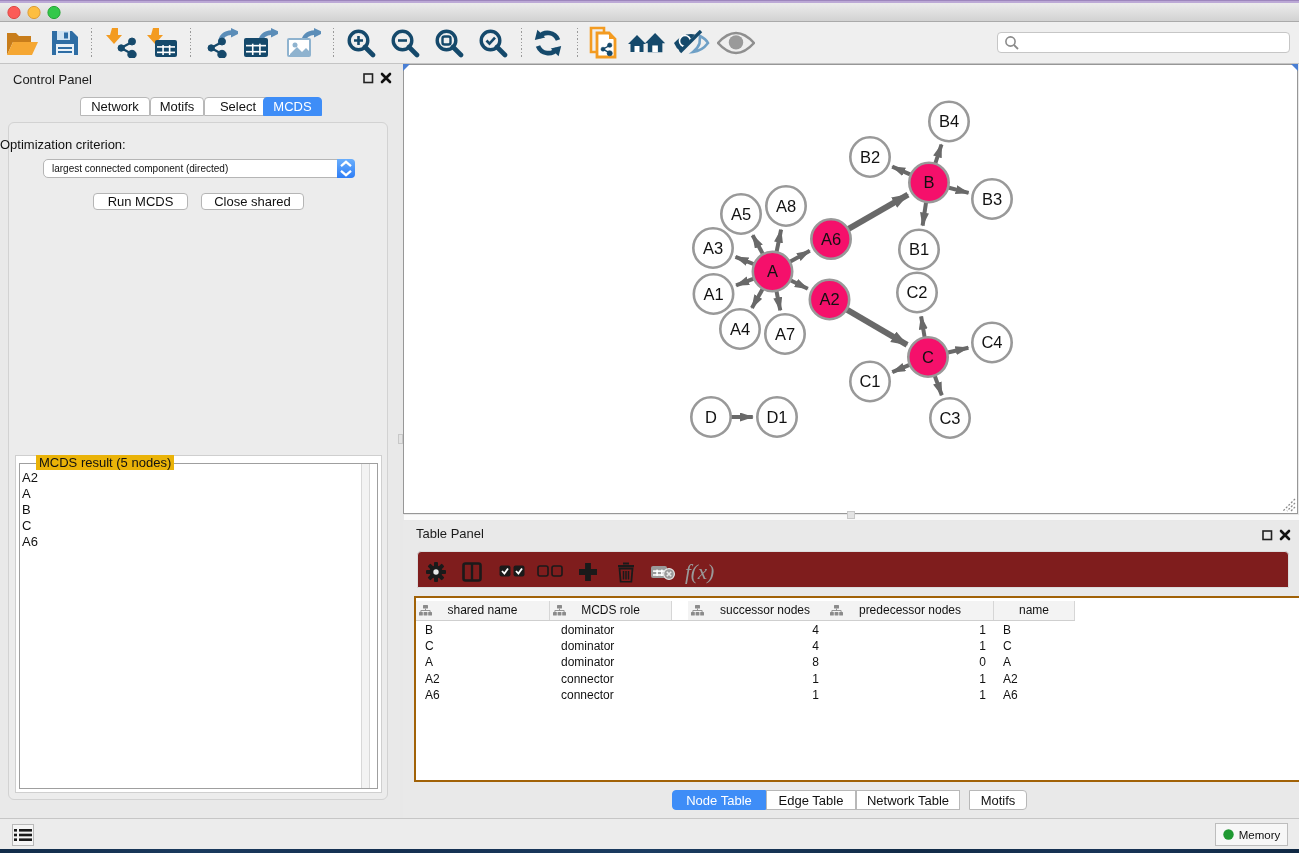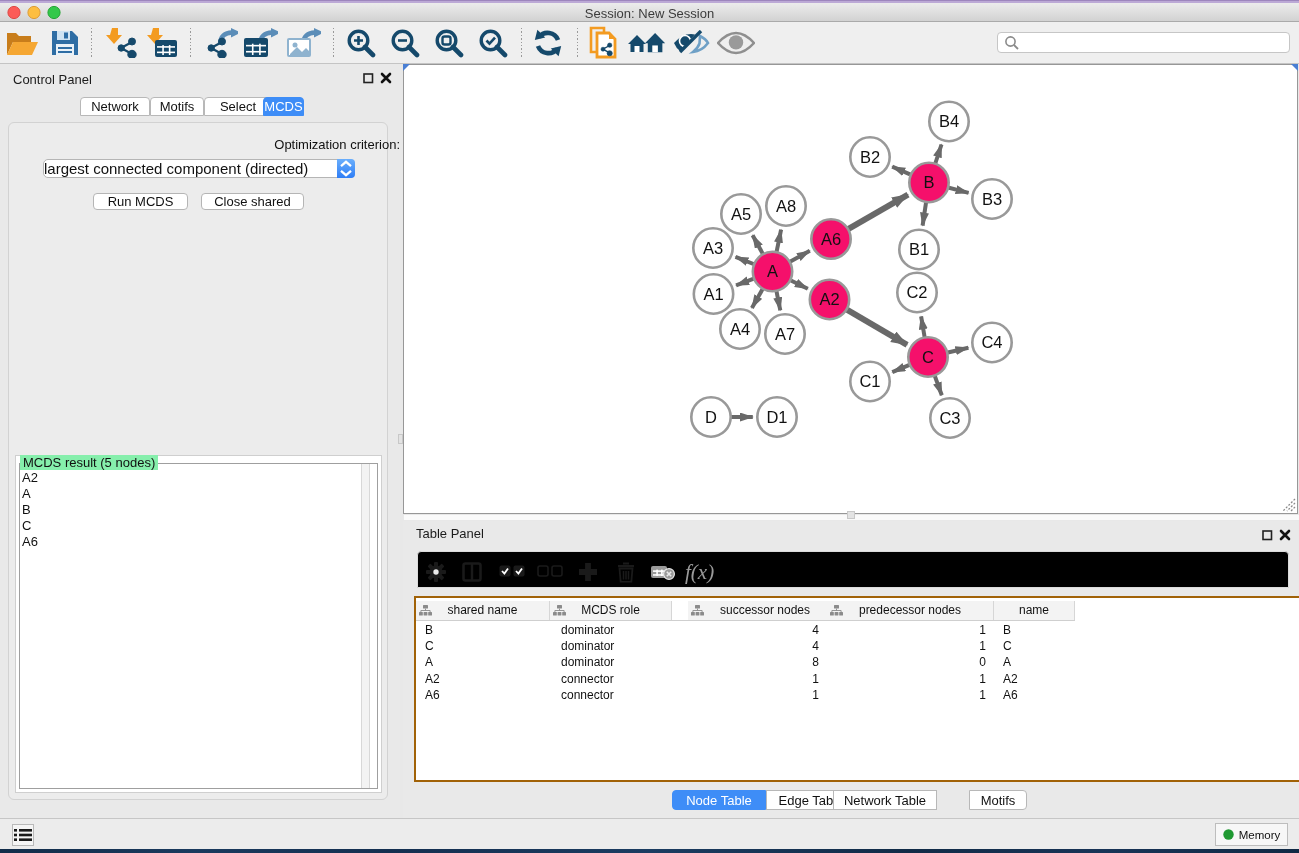--- a/index.html
+++ b/index.html
@@ -18,21 +18,20 @@
 </style></head><body>
 
 <div class="abs" style="left:0;top:0;width:1299px;height:3px;background:#bca9d6;box-shadow:inset 0 1px 0 #9d86bd"></div>
 
 <div class="abs" style="left:0;top:3px;width:1299px;height:19px;background:linear-gradient(#ececec,#d2d2d2);border-bottom:1px solid #aaa">
   <svg width="80" height="19" style="position:absolute;left:6px;top:0">
       <circle cx="8" cy="9.5" r="6.1" fill="#fc5b57" stroke="#dd4744" stroke-width="1"></circle>
       <circle cx="28" cy="9.5" r="6.1" fill="#fdbe41" stroke="#de9b35" stroke-width="1"></circle>
       <circle cx="48" cy="9.5" r="6.1" fill="#34c84a" stroke="#24a434" stroke-width="1"></circle>
     </svg>
-  <div class="abs" style="width:100%;text-align:center;top:3px;font-size:13px;color:#3c3c3c">Session: New Session</div>
 </div>
 
 <div class="abs" style="left:0;top:22px;width:1299px;height:42px;background:#efefef;border-bottom:1px solid #c4c4c4">
   <div class="tb-icon" style="left:5px">
       <svg width="34" height="28" viewBox="0 0 34 28">
         <path d="M2 4 h9 l3 3 h12 v5 h-24 z" fill="#c87d1b"></path>
         <path d="M2 26 L2 9 h24 l0 4 h-18 z" fill="#c87d1b"></path>
         <path d="M8 13 h25 l-6 13 h-25 z" fill="#f5a733"></path>
       </svg>
     </div>
@@ -215,41 +214,41 @@
   <svg width="11" height="11" style="position:absolute;right:26px;top:9px">
       <rect x="1" y="1" width="8.5" height="8.5" fill="none" stroke="#222" stroke-width="1.6"></rect>
     </svg>
     <svg width="12" height="12" style="position:absolute;right:8px;top:8px">
       <path d="M2 2 L10 10 M10 2 L2 10" stroke="#111" stroke-width="2.6" stroke-linecap="round"></path>
     </svg>
 
   <div class="tab" style="left:80px;width:70px">Network</div>
   <div class="tab" style="left:150px;width:54px">Motifs</div>
   <div class="tab" style="left:204px;width:68px">Select</div>
-  <div class="tab tabsel" style="left:263px;width:41px">MCDS</div>
+  <div class="tab tabsel" style="left:263px;width:59px">MCDS</div>
 
   <div class="abs" style="left:8px;top:58px;width:380px;height:678px;background:#ececec;border:1px solid #d2d2d2;border-radius:6px"></div>
-  <div class="abs" style="left:0;top:73px;width:400px;text-align:right;font-size:13px;color:#111">
+  <div class="abs" style="left:0;top:73px;width:400px;text-align:left;font-size:13px;color:#111">
       <div style="width:400px">Optimization criterion:</div>
     </div>
 
-  <div class="abs" style="left:43px;top:95px;width:312px;height:19px;background:#fff;border:1px solid #b5b5b5;border-radius:5px;font-size:15px;color:#111;line-height:18px;">largest connected component (directed)
+  <div class="abs" style="left:43px;top:95px;width:312px;height:19px;background:#fff;border:1px solid #b5b5b5;border-radius:5px;font-size:10px;color:#111;line-height:18px;padding-left:8px">largest connected component (directed)
     <div style="position:absolute;right:-1px;top:-1px;width:18px;height:19px;background:linear-gradient(#6aaefc,#2e7ef6);border-radius:0 4px 4px 0">
       <svg width="18" height="19">
           <path d="M4 7.2 L9 2.8 L14 7.2 M4 11.8 L9 16.2 L14 11.8" stroke="#fff" stroke-width="2.2" fill="none"></path>
         </svg>
     </div>
   </div>
 
   <div class="abs" style="left:93px;top:129px;width:95px;height:17px;background:#fff;border:1px solid #b5b5b5;border-radius:4px;font-size:13px;text-align:center;line-height:16px;color:#111">Run MCDS</div>
   <div class="abs" style="left:201px;top:129px;width:103px;height:17px;background:#fff;border:1px solid #b5b5b5;border-radius:4px;font-size:13px;text-align:center;line-height:16px;color:#111">Close shared</div>
 
   <div class="abs" style="left:15px;top:391px;width:367px;height:338px;background:#fff;border:1px solid #cfcfcf">
     <div class="abs" style="left:3px;top:7px;width:359px;height:326px;border:1px solid #9f9f9f"></div>
-    <div class="abs" style="left:4px;top:-1px;background:#86efac;padding:0 3px;font-size:13px;color:#111;line-height:15px">MCDS result (5 nodes)</div>
+    <div class="abs" style="left:20px;top:-1px;background:#eab308;padding:0 3px;font-size:13px;color:#111;line-height:15px">MCDS result (5 nodes)</div>
     <div class="abs" style="left:6px;top:14px;font-size:13px;color:#111;line-height:16px">A2<br>A<br>B<br>C<br>A6</div>
     <div class="abs" style="left:345px;top:8px;width:9px;height:324px;background:#f3f3f3;border-left:1px solid #d8d8d8;border-right:1px solid #d8d8d8"></div>
   </div>
 </div>
 
 <div class="abs" style="left:403px;top:64px;width:895px;height:449.5px;background:#fff;border:1px solid #979797">
     <div class="abs" style="left:-1px;top:-1px;width:0;height:0;border-top:7px solid #4a7fd4;border-right:7px solid transparent"></div>
     <div class="abs" style="right:-1px;top:-1px;width:0;height:0;border-top:7px solid #4a7fd4;border-left:7px solid transparent"></div>
   <svg class="abs" width="893" height="426" viewBox="403 86 893 426" style="left:0;top:22px">
     <defs>
@@ -334,21 +333,21 @@
 
 <div class="abs" style="left:403px;top:521px;width:896px;height:297px;background:#e9e9e9">
   <div class="abs ttl" style="left:13px;top:5px">Table Panel</div>
   <svg width="11" height="11" style="position:absolute;right:26px;top:9px">
       <rect x="1" y="1" width="8.5" height="8.5" fill="none" stroke="#222" stroke-width="1.6"></rect>
     </svg>
     <svg width="12" height="12" style="position:absolute;right:8px;top:8px">
       <path d="M2 2 L10 10 M10 2 L2 10" stroke="#111" stroke-width="2.6" stroke-linecap="round"></path>
     </svg>
 
-  <div class="abs ttool" style="left:14px;top:30px;width:872px;height:37px;background:#000000;border:1px solid #dcdcdc;border-radius:4px 4px 0 0">
+  <div class="abs ttool" style="left:14px;top:30px;width:872px;height:37px;background:#7f1d1d;border:1px solid #dcdcdc;border-radius:4px 4px 0 0">
     <div class="tb-icon" style="left:8px">
         <svg width="20" height="20" viewBox="0 0 20 20">
           <g transform="translate(10.0,10.0)">
             <rect x="-2" y="-10" width="4" height="6" rx="1" transform="rotate(0)" fill="#1a1a1a"></rect>
             <rect x="-2" y="-10" width="4" height="6" rx="1" transform="rotate(45)" fill="#1a1a1a"></rect>
             <rect x="-2" y="-10" width="4" height="6" rx="1" transform="rotate(90)" fill="#1a1a1a"></rect>
             <rect x="-2" y="-10" width="4" height="6" rx="1" transform="rotate(135)" fill="#1a1a1a"></rect>
             <rect x="-2" y="-10" width="4" height="6" rx="1" transform="rotate(180)" fill="#1a1a1a"></rect>
             <rect x="-2" y="-10" width="4" height="6" rx="1" transform="rotate(225)" fill="#1a1a1a"></rect>
             <rect x="-2" y="-10" width="4" height="6" rx="1" transform="rotate(270)" fill="#1a1a1a"></rect>
@@ -480,21 +479,21 @@
     <div class="cell" style="left:9px;top:88.8px">A6</div>
       <div class="cell" style="left:145px;top:88.8px">connector</div>
       <div class="cell" style="left:256px;top:88.8px;width:147px;text-align:right">1</div>
       <div class="cell" style="left:411px;top:88.8px;width:159px;text-align:right">1</div>
       <div class="cell" style="left:587px;top:88.8px">A6</div>
   </div>
 
   <div class="abs" style="left:0;top:269px;width:896px;height:20px">
     <div class="btab tabsel" style="left:269px;width:94px;border-radius:4px 0 0 4px">Node Table</div>
     <div class="btab" style="left:363px;width:90px">Edge Table</div>
-    <div class="btab" style="left:430px;width:104px">Network Table</div>
+    <div class="btab" style="left:453px;width:104px">Network Table</div>
     <div class="btab" style="left:566px;width:58px;border-radius:0 4px 4px 0">Motifs</div>
   </div>
 </div>
 
 <div class="abs" style="left:0;top:818px;width:1299px;height:31px;background:#ececec;border-top:1px solid #c6c6c6">
   <div class="abs" style="left:12px;top:5px;width:22px;height:22px;background:#f5f5f5;border:1px solid #b9b9b9;display:flex;align-items:center;justify-content:center">
       <svg width="18" height="14" viewBox="0 0 18 14">
         <g fill="#1a1a1a">
           <rect x="0" y="1" width="3" height="2.6"></rect>
           <rect x="5" y="1" width="13" height="2.6"></rect>

